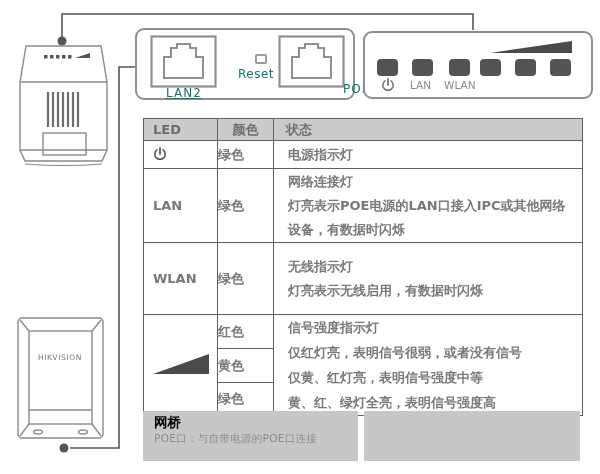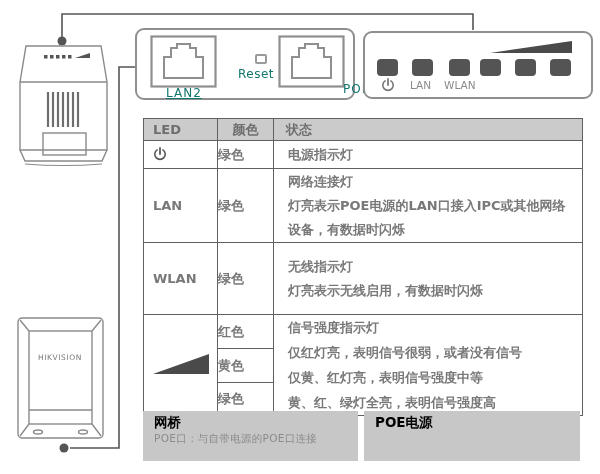--- a/index.html
+++ b/index.html
@@ -199,16 +199,15 @@
     </tbody>
       </table>
   </div>
 
   <div class="info-box box-bridge">
     <div class="ib-title">网桥</div>
     <div class="ib-line">POE口：与自带电源的POE口连接</div>
   </div>
 
   <div class="info-box box-poe">
-    <div class="ib-title">POE电源</div>
   </div>
 
 </div>
 
 </body></html>

